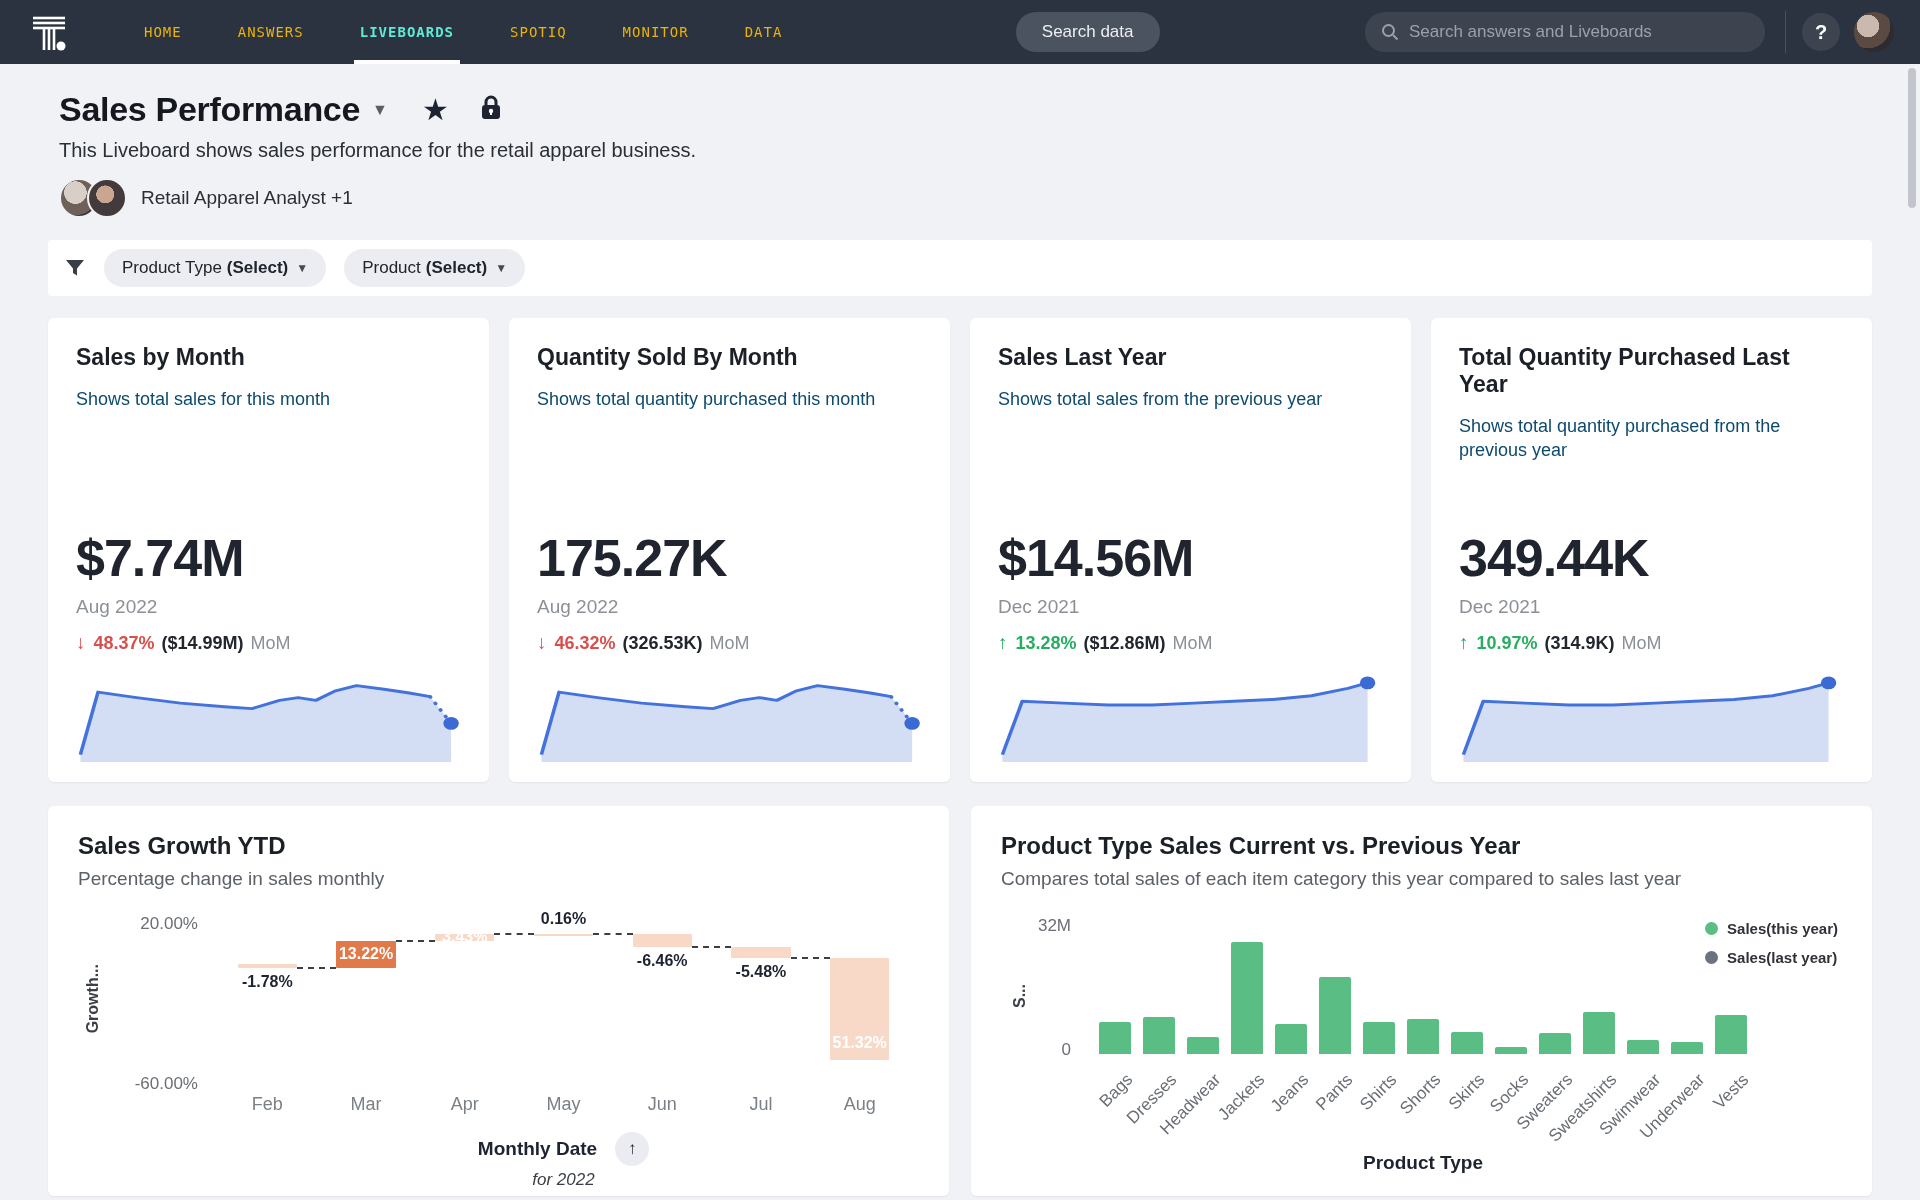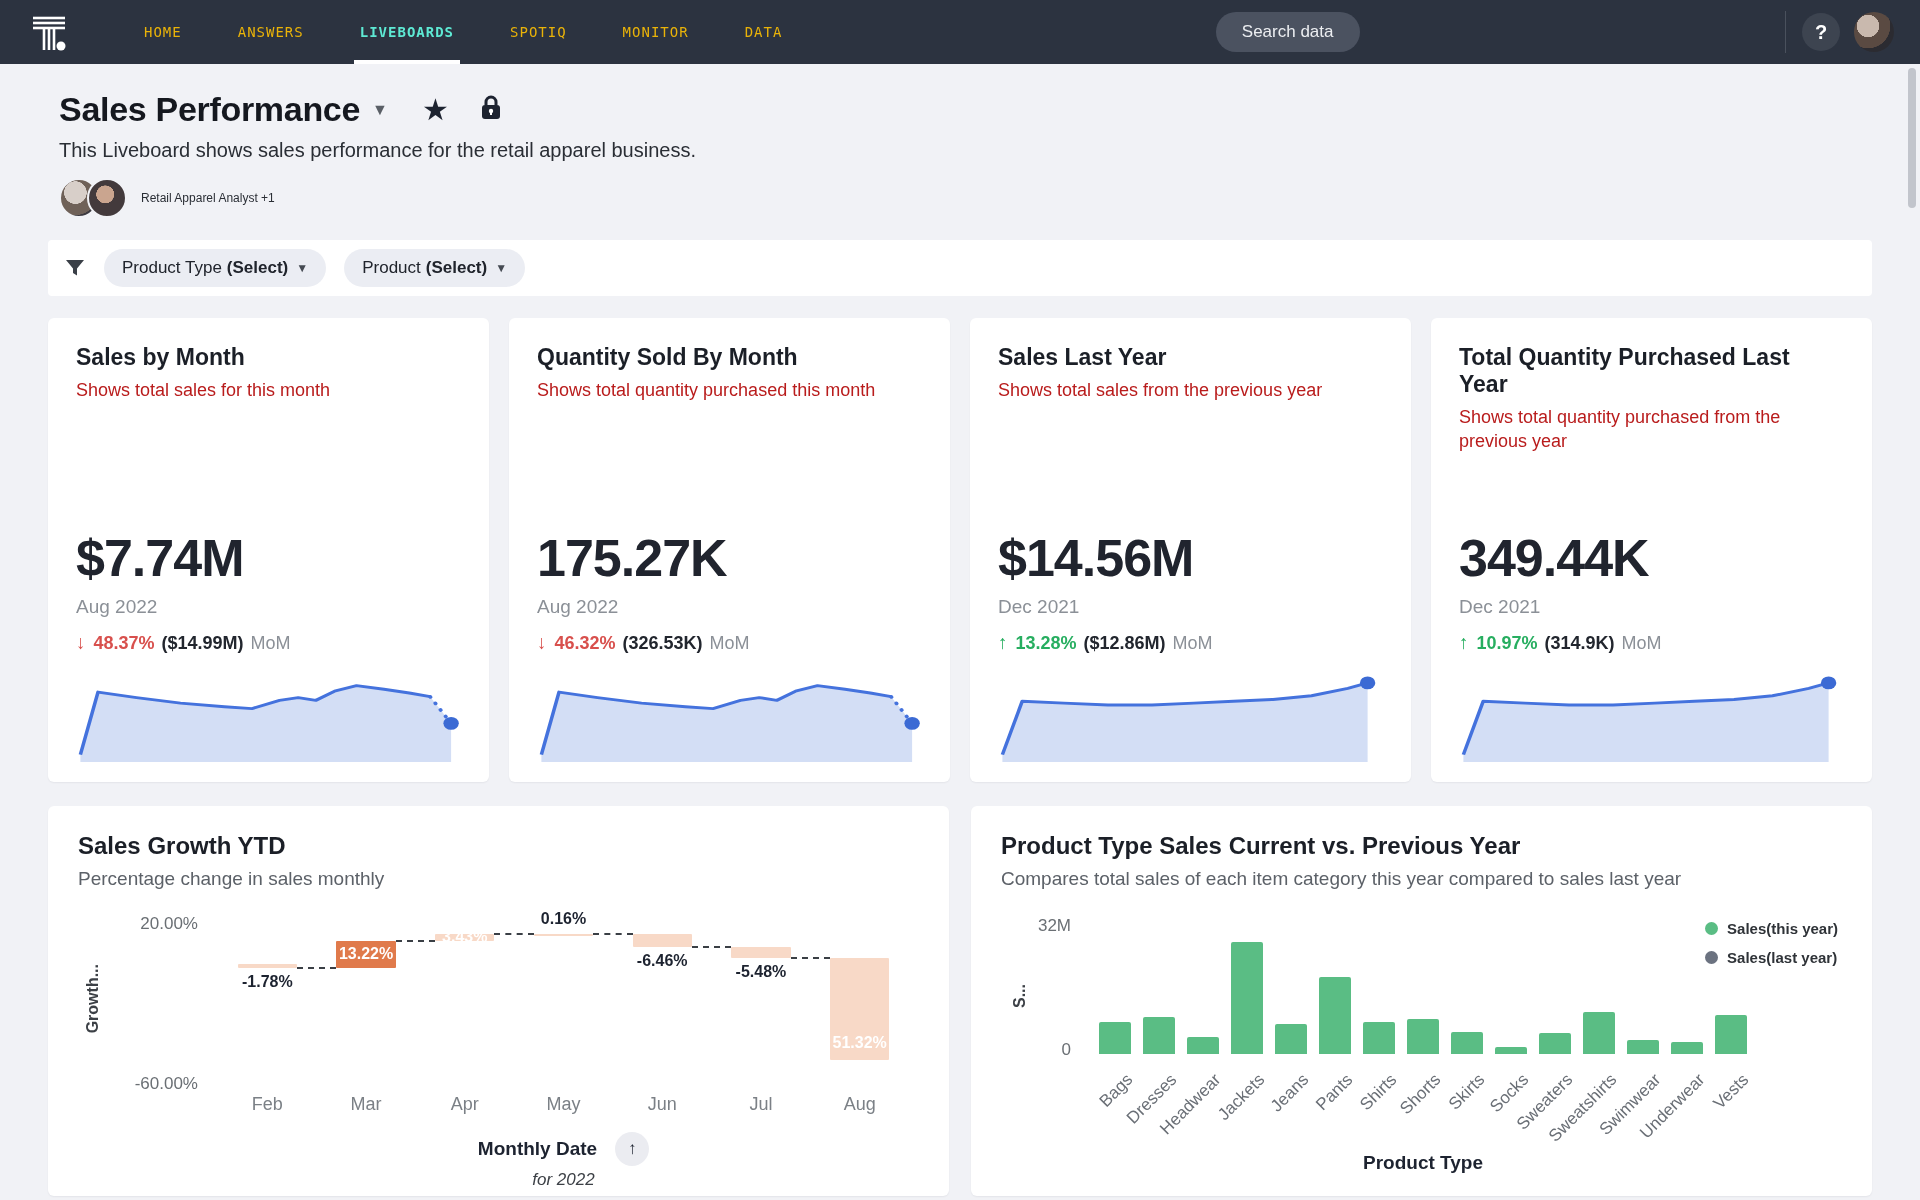--- a/index.html
+++ b/index.html
@@ -33,21 +33,21 @@
   .page-title { font-size:34px; font-weight:700; color:#15181f; letter-spacing:-0.3px; }
   .title-caret { font-size:16px; color:#5a5f66; margin-left:12px; cursor:pointer; }
   .star-icon { font-size:30px; color:#1d2330; margin-left:34px; cursor:pointer; line-height:1; }
   .lock-icon { margin-left:30px; }
   .header-desc { font-size:20px; color:#2a2e35; margin-top:10px; }
   .authors-row { display:flex; align-items:center; margin-top:16px; }
   .author-avatars { display:flex; }
   .author-avatar { width:40px; height:40px; border-radius:50%; border:2px solid #f1f2f6; }
   .author-avatar.a1 { background:radial-gradient(circle at 40% 35%, #d8cfc9 0 35%, #6f6158 36% 70%, #3c3a40 71%); }
   .author-avatar.a2 { background:radial-gradient(circle at 45% 40%, #caa58f 0 30%, #433a3c 31% 75%, #19191f 76%); margin-left:-12px; }
-  .authors-label { font-size:12px; color:#2a2e35; margin-left:14px; }
+  .authors-label { font-size:19px; color:#2a2e35; margin-left:14px; }
   .header-actions { position:absolute; right:48px; top:30px; display:flex; align-items:center; }
   .schedule-btn { display:flex; align-items:center; background:#e9eaef; border:none; border-radius:22px; height:44px;
                   padding:0 24px; font-size:19px; color:#1d2330; cursor:pointer; font-family:inherit; }
   .schedule-btn svg { margin-right:12px; }
   .icon-btn { width:44px; height:44px; border-radius:50%; background:#eceded; display:flex; align-items:center; justify-content:center;
               cursor:pointer; margin-left:14px; }
   .more-dots { font-size:22px; letter-spacing:3px; color:#1d2330; line-height:0; padding-bottom:8px; }
 
   
   .filter-bar { margin:6px 48px 0 48px; background:#ffffff; border-radius:4px; height:56px;
@@ -56,21 +56,21 @@
                  font-size:17px; color:#20242c; margin-left:18px; cursor:pointer; }
   .filter-pill b { margin-left:5px; }
   .pill-caret { font-size:12px; color:#454a52; margin-left:8px; }
 
   
   .content { padding:0 48px; }
   .kpi-grid { display:grid; grid-template-columns:repeat(4,1fr); gap:20px; margin-top:22px; }
   .card { background:#ffffff; border-radius:6px; box-shadow:0 1px 2px rgba(20,25,40,.06); }
   .kpi-card { padding:26px 28px 20px 28px; height:464px; display:flex; flex-direction:column; }
   .kpi-title { font-size:23px; font-weight:700; color:#1b1f27; }
-  .kpi-sub { font-size:18px; color:#b91c1c; margin-top:7px; line-height:1.35; }
+  .kpi-sub { font-size:18px; color:#0c4a6e; margin-top:16px; line-height:1.35; }
   .kpi-value { font-size:52px; font-weight:700; color:#20242e; margin-top:auto; letter-spacing:-1px; }
   .kpi-date { font-size:19px; color:#8b9097; margin-top:8px; }
   .kpi-delta { display:flex; align-items:center; margin-top:14px; font-size:18px; }
   .delta-arrow { font-size:19px; margin-right:8px; }
   .delta-pct { font-weight:600; margin-right:7px; }
   .delta-amt { font-weight:700; color:#22262e; margin-right:7px; }
   .delta-period { color:#8b9097; }
   .down { color:#d8504d; } .up { color:#27ae60; }
   .spark { width:100%; height:92px; margin-top:16px; display:block; }
 
@@ -143,20 +143,27 @@
       <div class="nav-item">HOME</div>
       <div class="nav-item">ANSWERS</div>
       <div class="nav-item active">LIVEBOARDS</div>
       <div class="nav-item">SPOTIQ</div>
       <div class="nav-item">MONITOR</div>
       <div class="nav-item">DATA</div>
     </div>
   <div class="spacer"></div>
   <button class="search-data">Search data</button>
   <div class="spacer"></div>
+  <div class="nav-search">
+    <svg width="18" height="18" viewBox="0 0 18 18">
+      <circle cx="7.5" cy="7.5" r="5.5" fill="none" stroke="#9aa1ac" stroke-width="2"></circle>
+      <line x1="12" y1="12" x2="16.5" y2="16.5" stroke="#9aa1ac" stroke-width="2"></line>
+    </svg>
+    <input type="text" placeholder="Search answers and Liveboards" style="">
+  </div>
   <div class="nav-divider"></div>
   <div class="help-btn">?</div>
   <div class="avatar-img"></div>
 </div>
 
 <div class="header">
   <div class="title-row">
     <span class="page-title">Sales Performance</span>
     <span class="title-caret">▼</span>
     <span class="star-icon">★</span>

